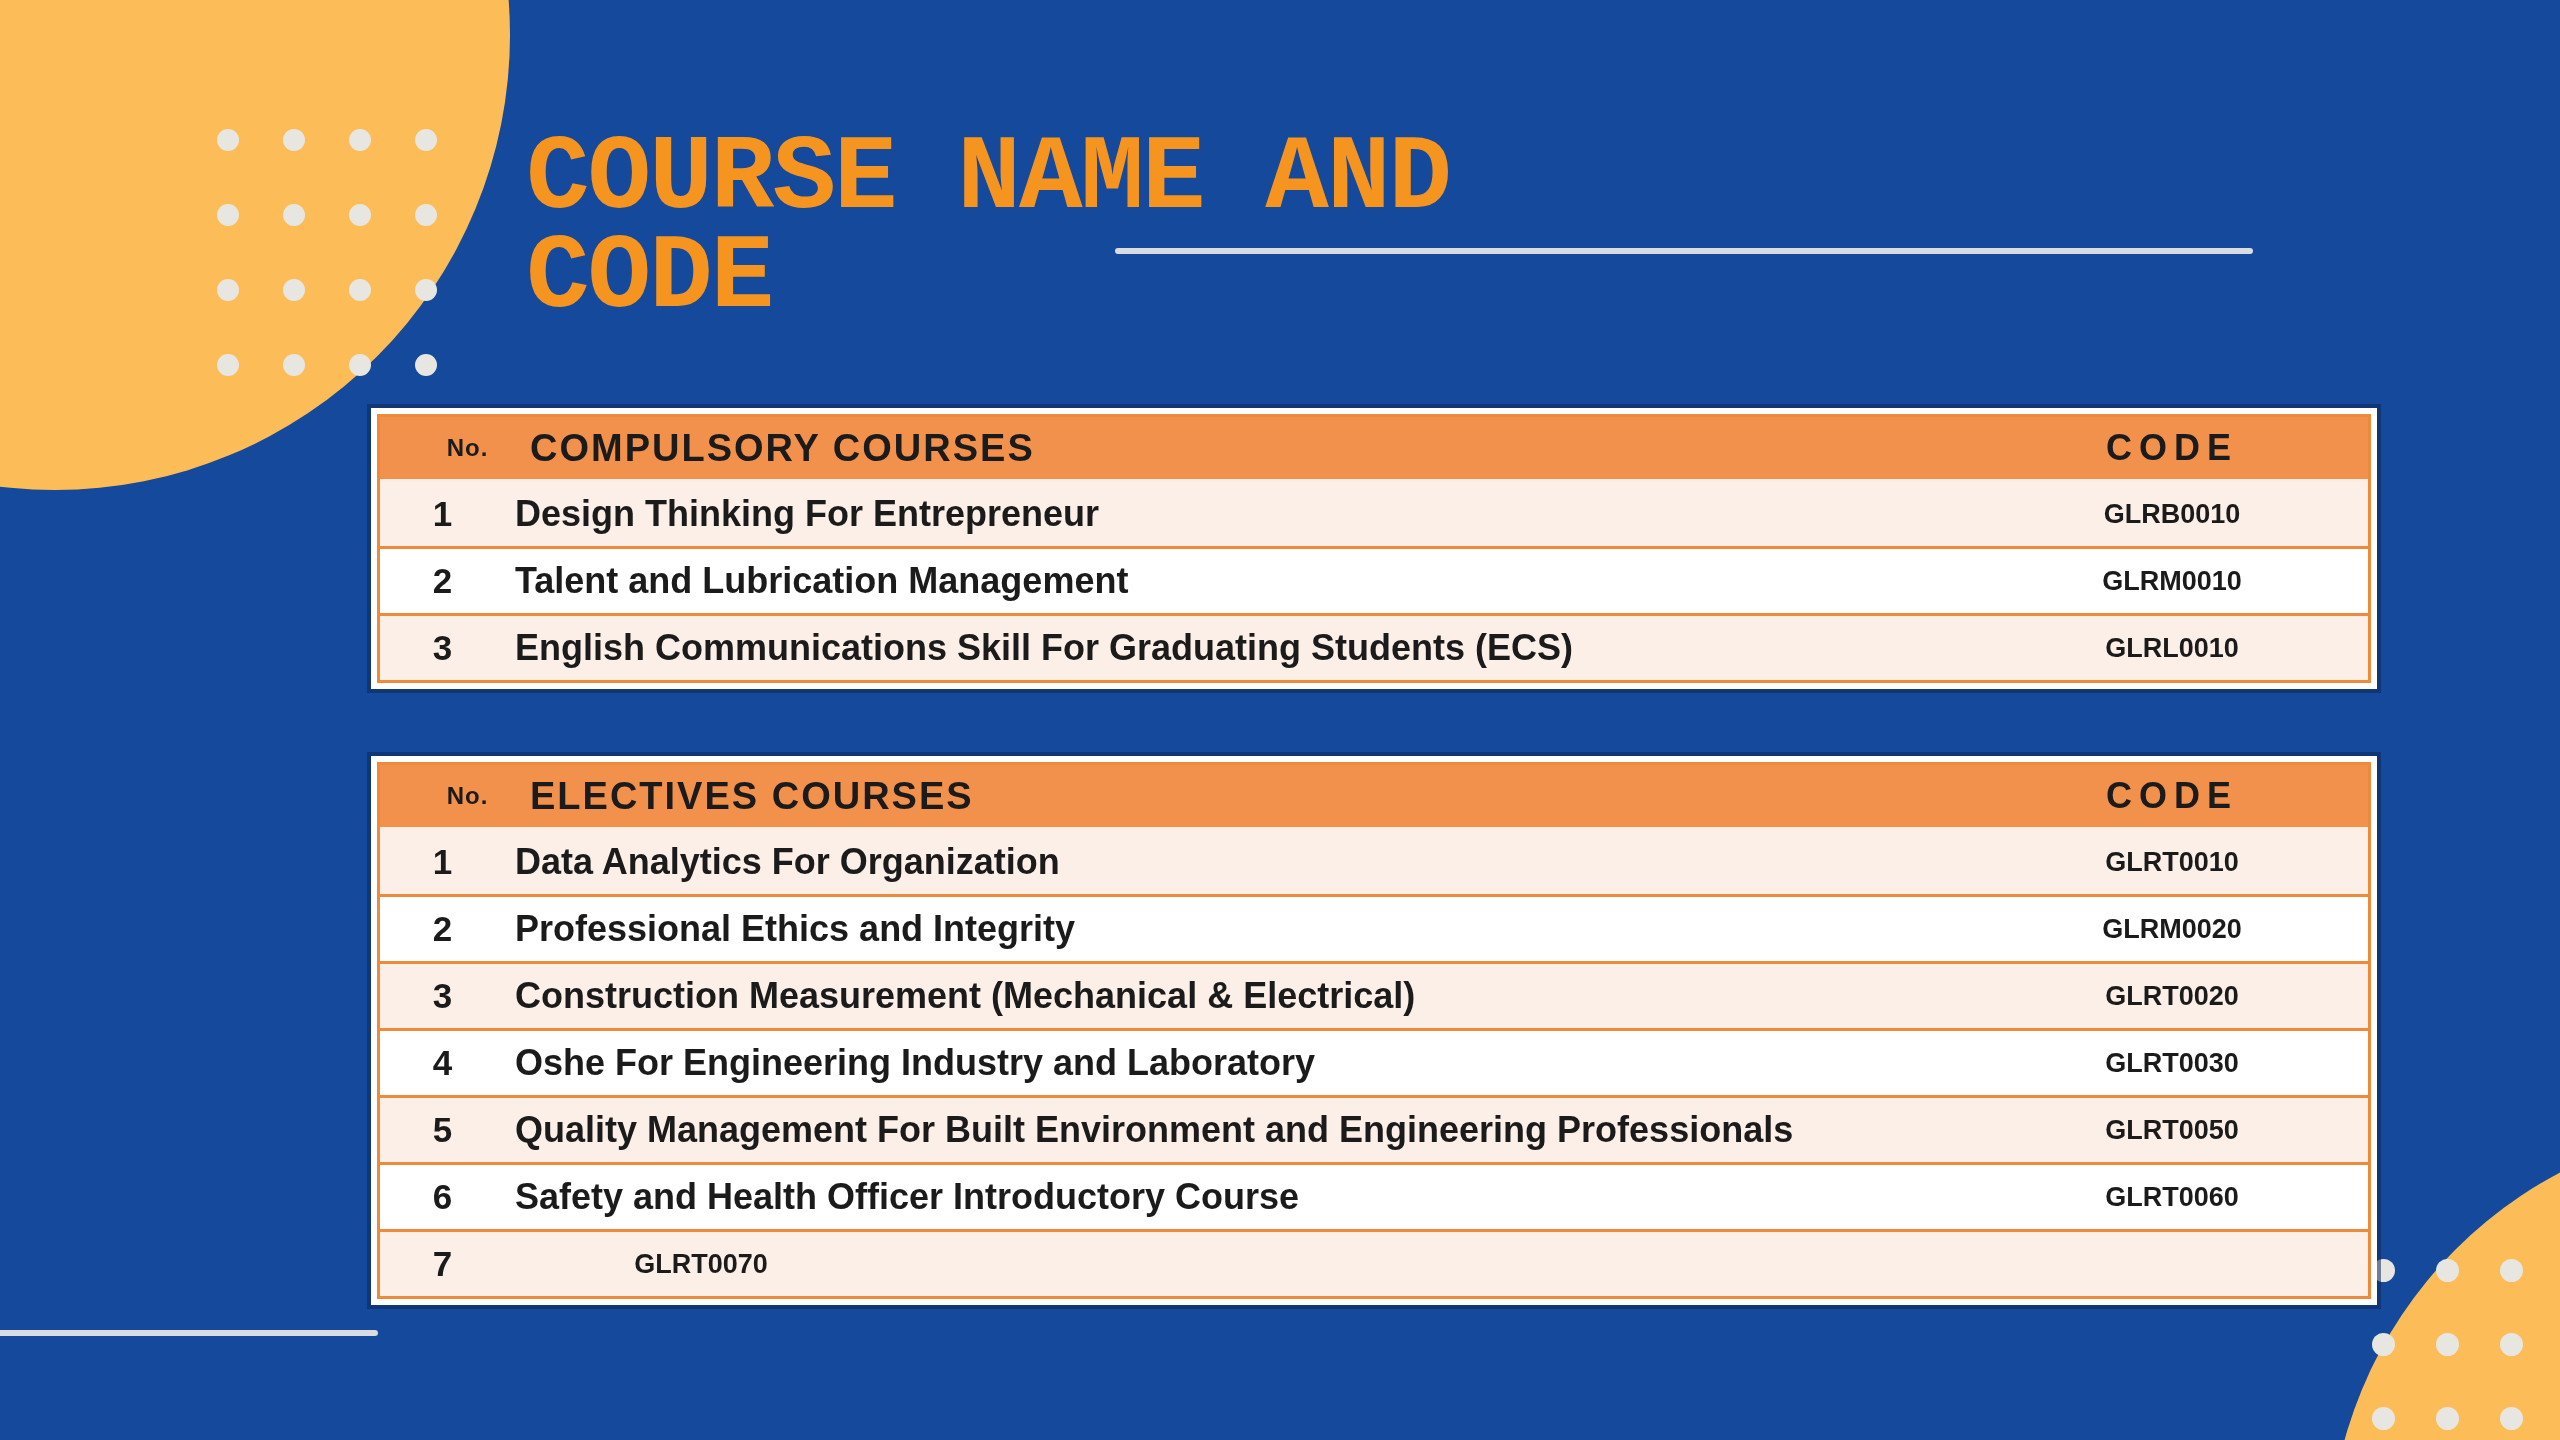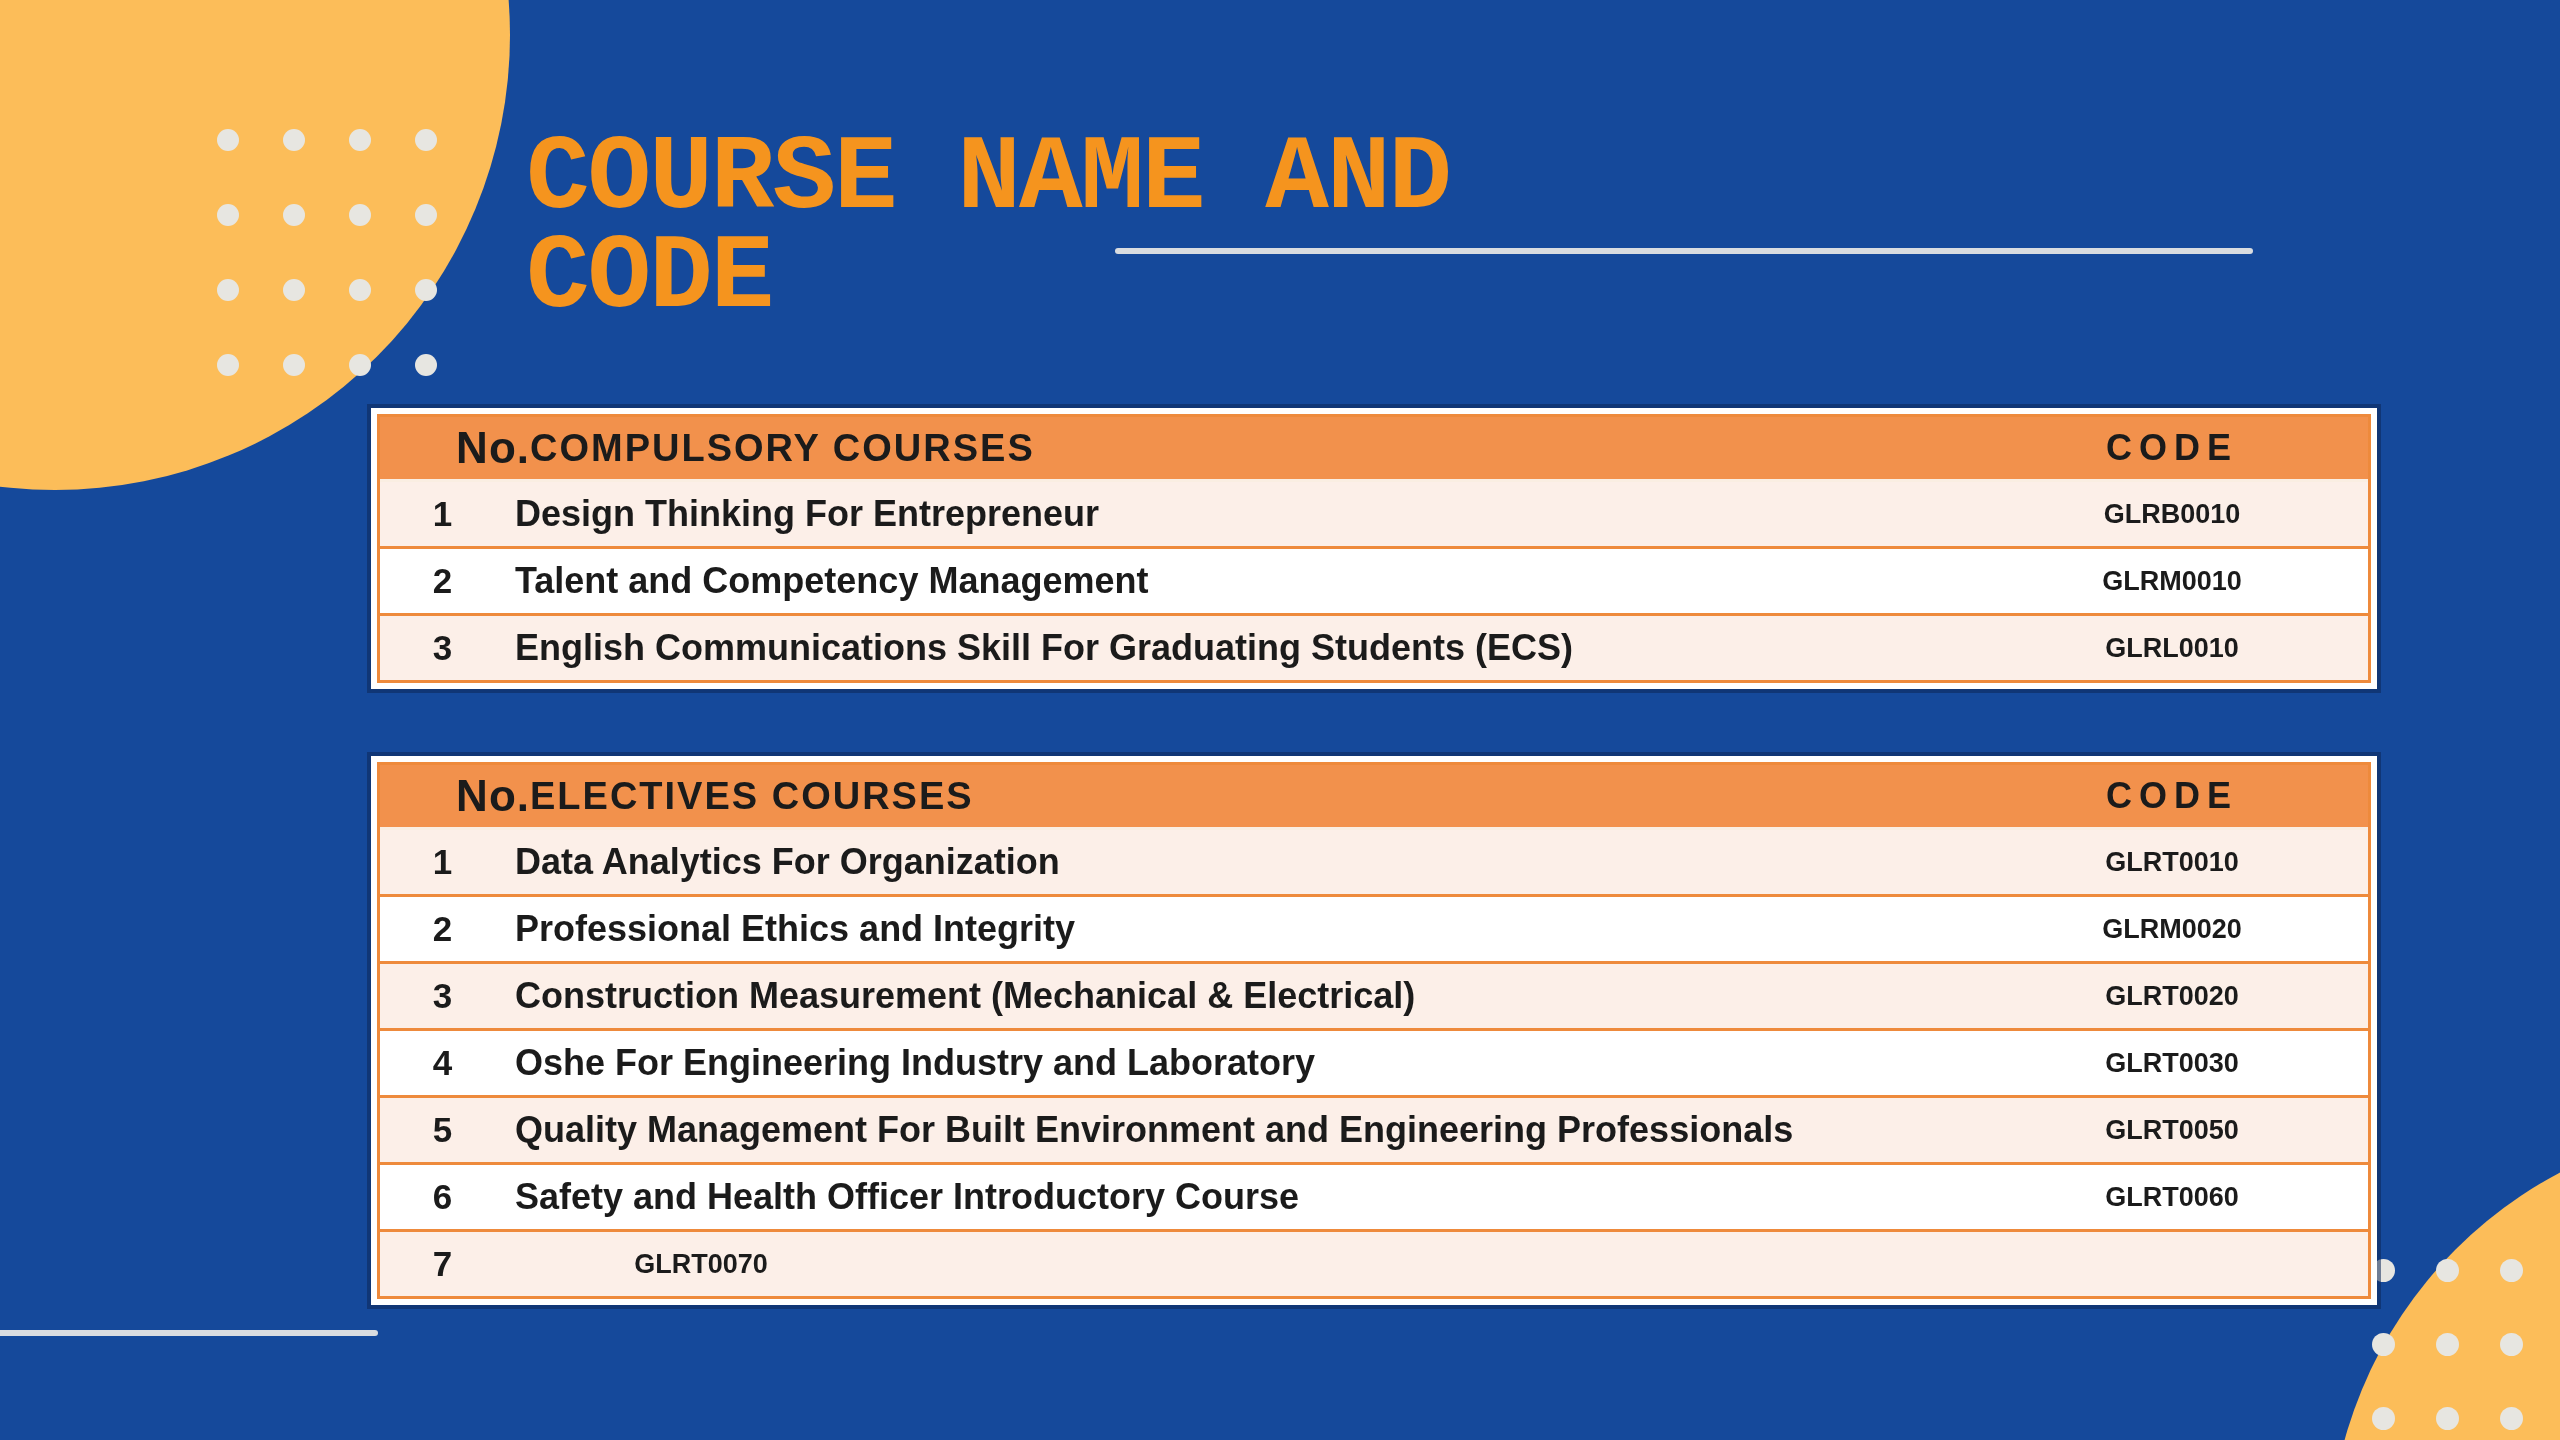--- a/index.html
+++ b/index.html
@@ -39,21 +39,21 @@
   .course-table .grid{border:3px solid #EE8A3C;}
   .t-row{display:flex;align-items:center;min-height:64px;color:#1B1B1B;}
   .t-row.header{min-height:62px;background:#F2914C;font-size:38px;font-weight:bold;letter-spacing:2px;}
   .t-row.row-tint{background:#FCEFE8;}
   .t-row.row-alt{background:#FFFFFF;}
   .t-row + .t-row{border-top:3px solid #EE8A3C;}
   .t-row.header + .t-row{border-top:3px solid #FAEEE2;}
   .c-no{flex:0 0 125px;text-align:center;font-size:35px;font-weight:bold;}
   .c-name{flex:1 1 auto;padding-left:10px;font-size:36px;font-weight:bold;}
   .c-code{flex:0 0 392px;text-align:center;font-size:27px;font-weight:bold;}
-  .t-row.header .c-no{text-align:right;padding-left:25px;font-size:44px;letter-spacing:1px;}
+  .t-row.header .c-no{text-align:center;padding-left:25px;font-size:24px;letter-spacing:1px;}
   .t-row.header .c-name{text-align:left;padding-left:0;font-size:38px;}
   .t-row.header .c-code{letter-spacing:7px;font-size:36px;}
   #table-0{top:408px;}
   #table-1{top:756px;}
 </style>
 </head>
 <body>
 
 <div class="slide">
 
@@ -101,21 +101,21 @@
         <div class="c-name">COMPULSORY COURSES</div>
         <div class="c-code">CODE</div>
       </div>
     <div class="t-row row-tint">
           <div class="c-no">1</div>
           <div class="c-name">Design Thinking For Entrepreneur</div>
           <div class="c-code">GLRB0010</div>
         </div>
         <div class="t-row row-alt">
           <div class="c-no">2</div>
-          <div class="c-name">Talent and Competency Management</div>
+          <div class="c-name">Talent and Lubrication Management</div>
           <div class="c-code">GLRM0010</div>
         </div>
         <div class="t-row row-tint">
           <div class="c-no">3</div>
           <div class="c-name">English Communications Skill For Graduating Students (ECS)</div>
           <div class="c-code">GLRL0010</div>
         </div>
       </div>
   </section>
 

